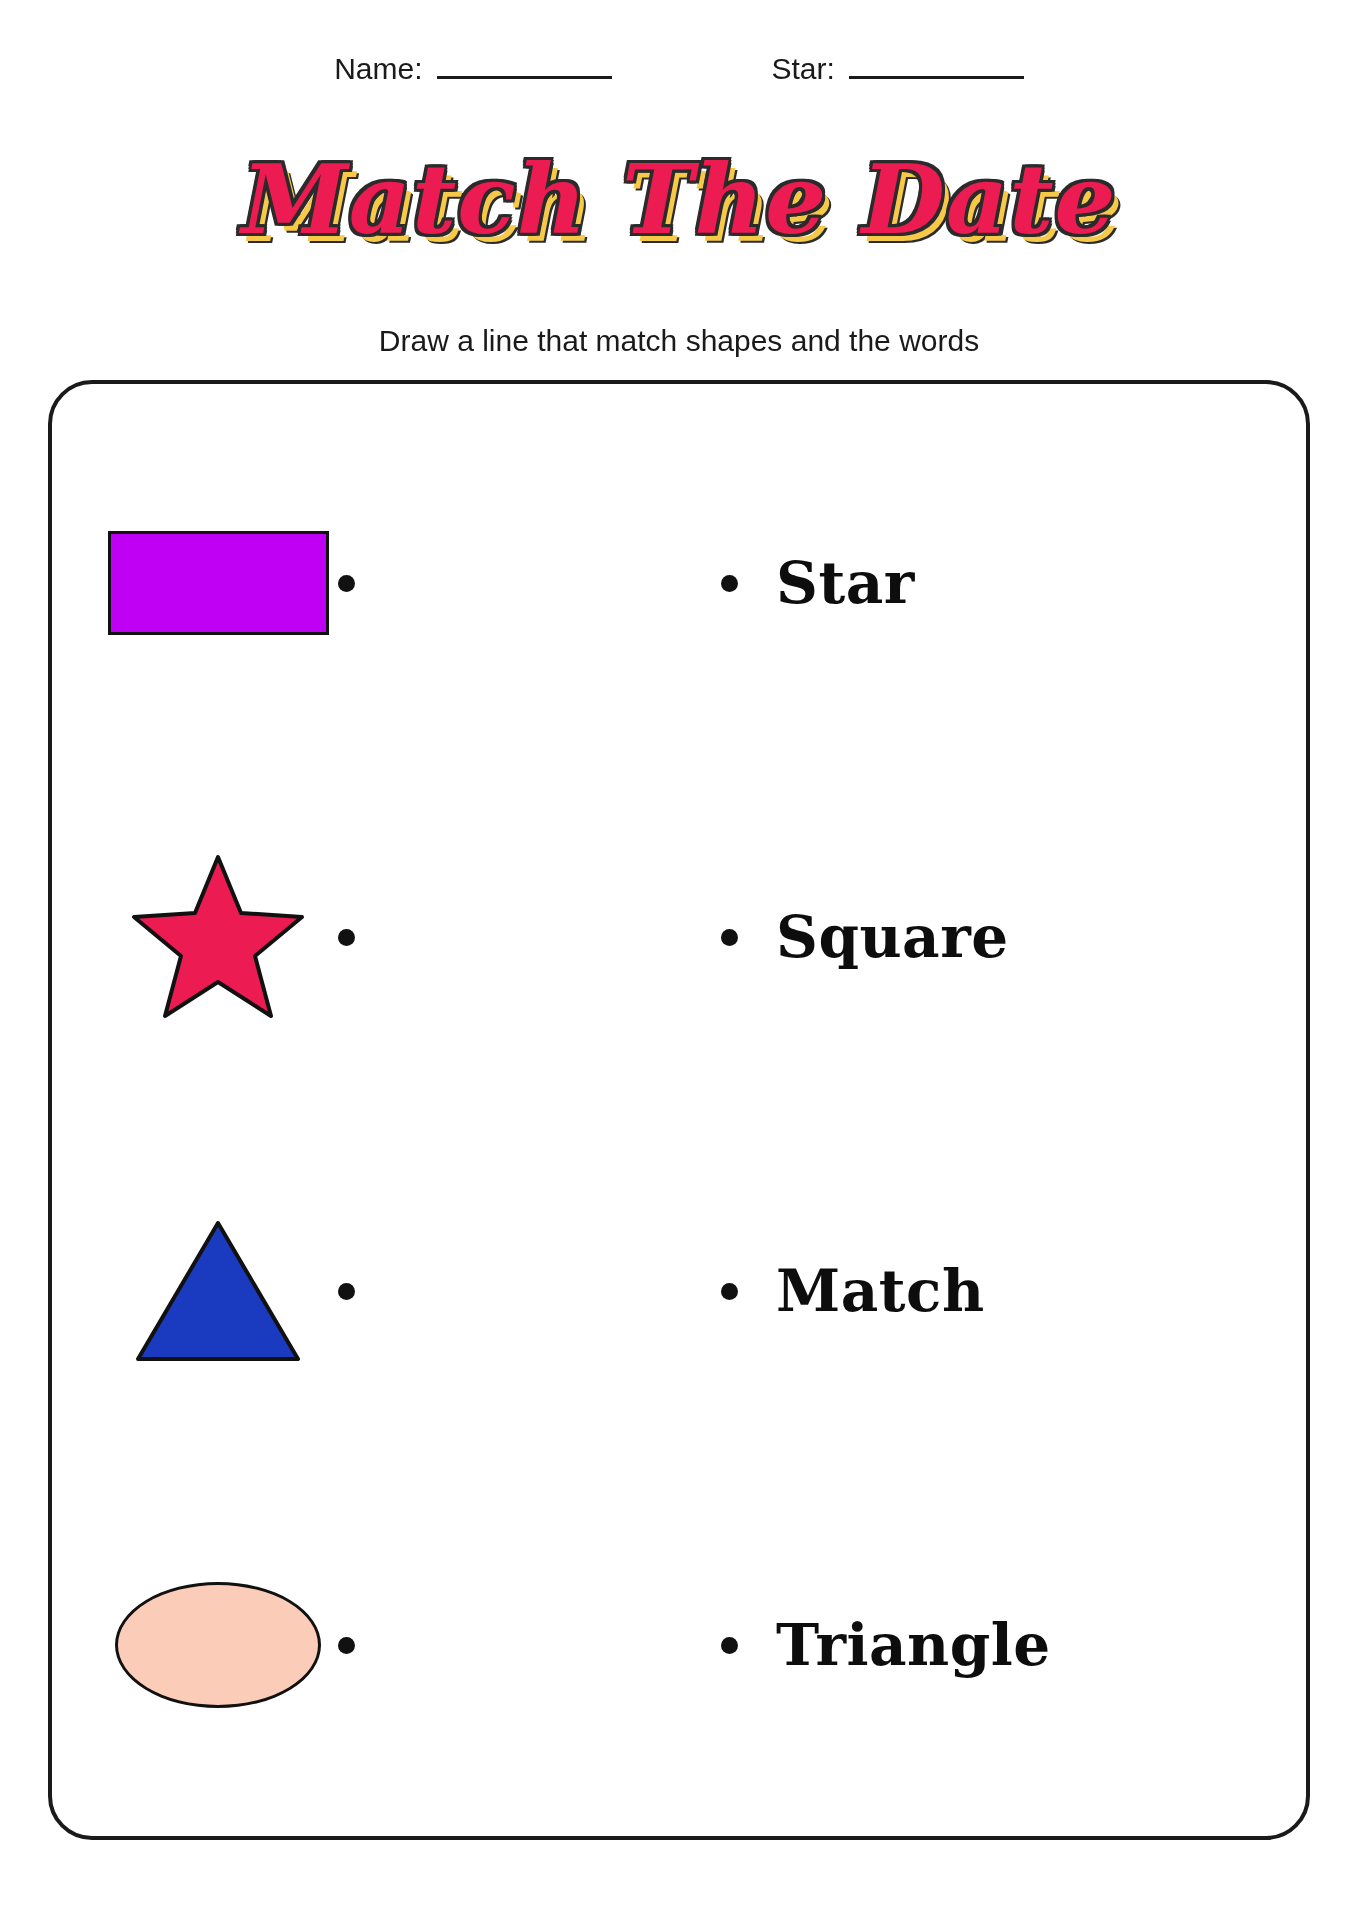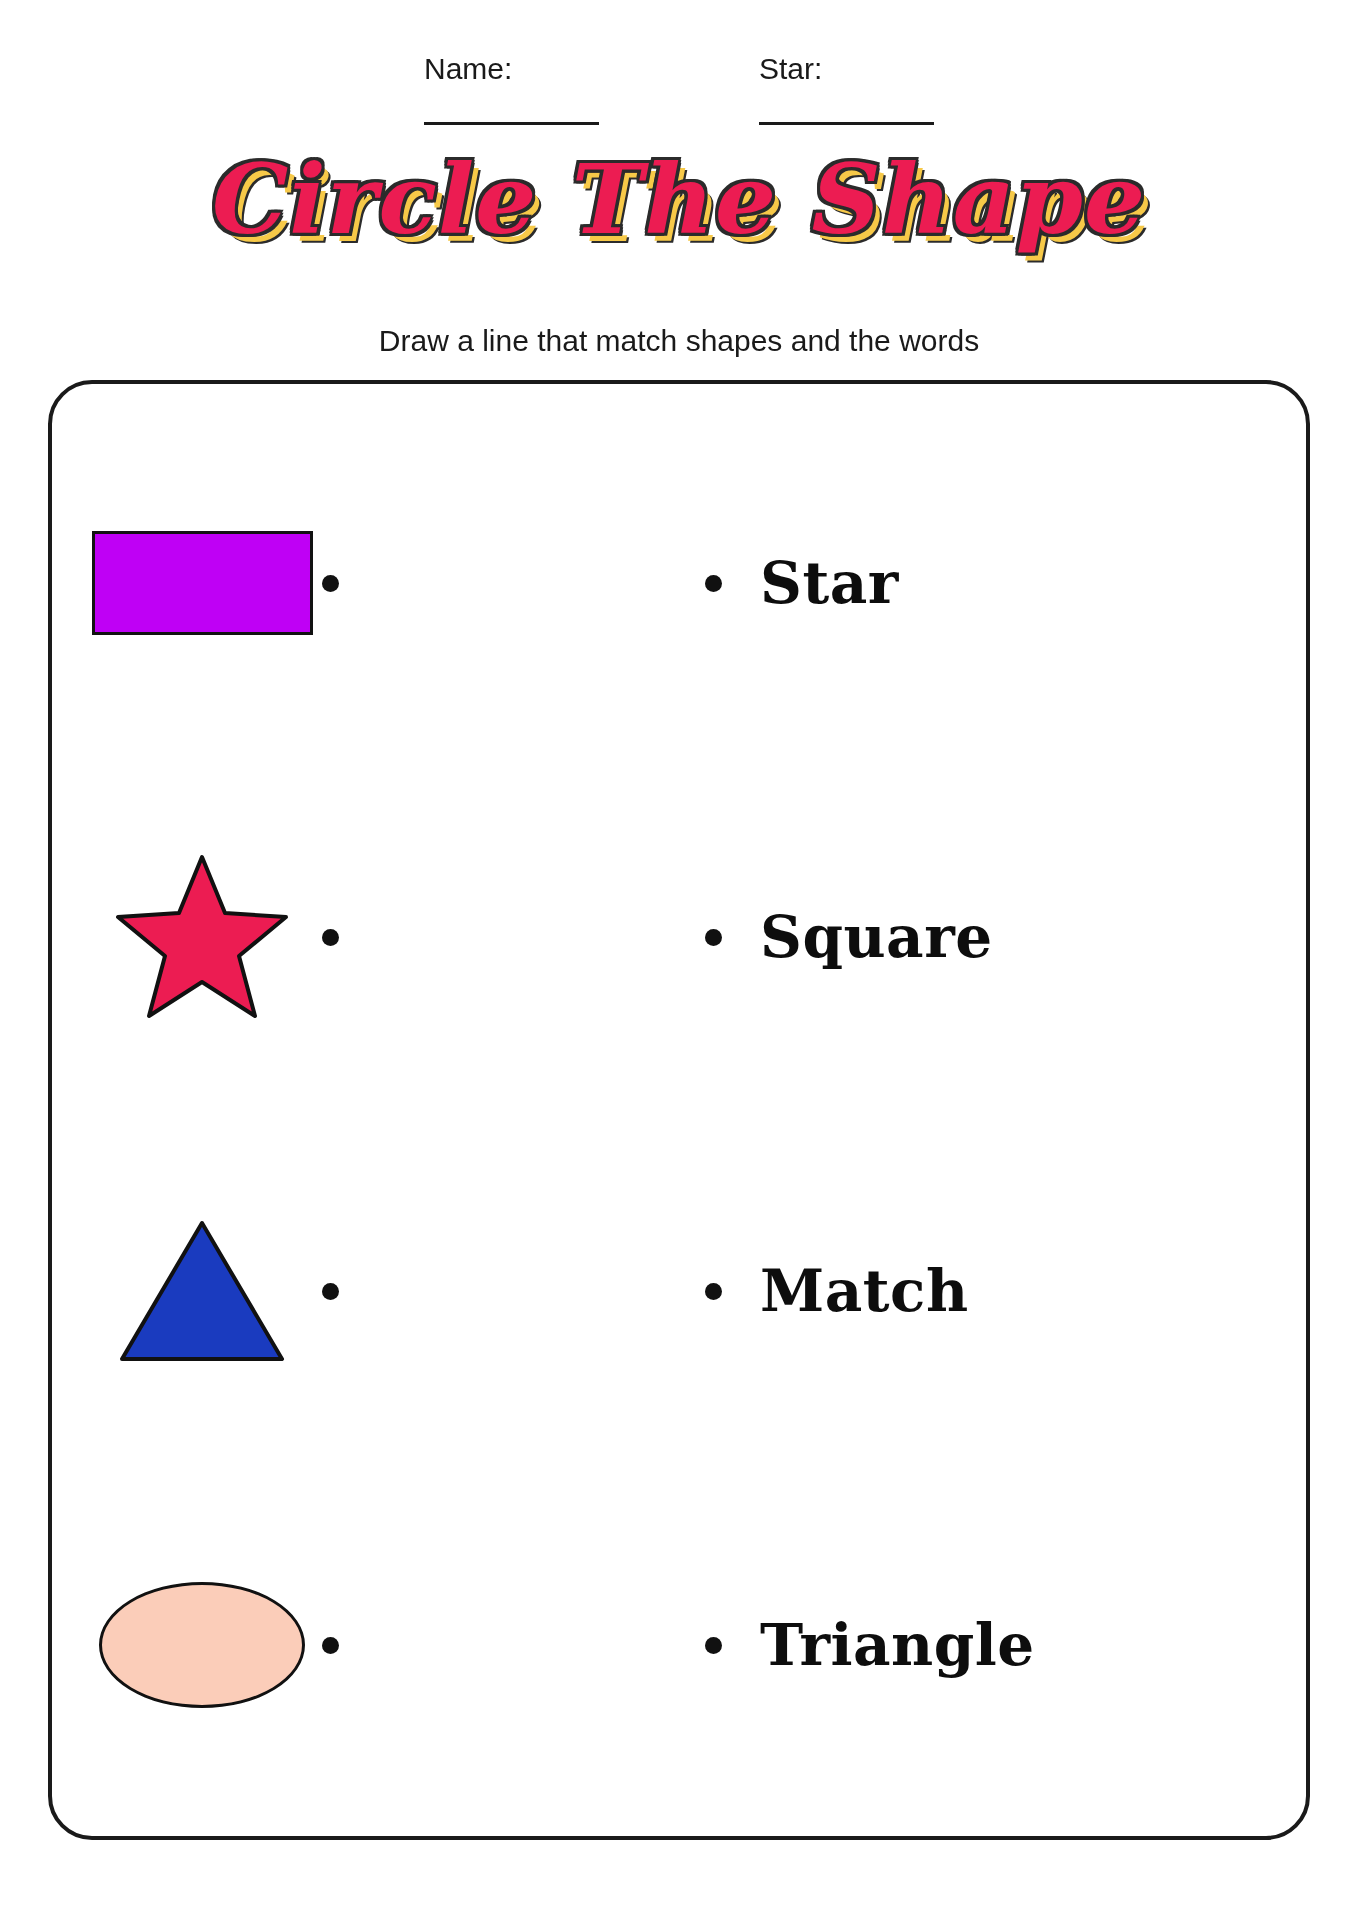--- a/index.html
+++ b/index.html
@@ -25,21 +25,20 @@
     display: flex;
     justify-content: center;
     gap: 160px;
     font-size: 30px;
     color: #1a1a1a;
   }
   .field {
     display: flex;
     align-items: baseline;
     gap: 14px;
-    flex-direction: column;
   }
   .field-label {
     font-family: "Liberation Sans", sans-serif;
     font-size: 30px;
   }
   .field-line {
     display: inline-block;
     width: 175px;
     border-bottom: 3px solid #1a1a1a;
     height: 22px;
@@ -97,21 +96,21 @@
     border-radius: 44px;
     box-sizing: border-box;
     background: #ffffff;
   }
 
   .rows {
     position: absolute;
     inset: 0;
     display: flex;
     flex-direction: column;
-    padding: 22px 0 14px 0;
+    padding: 22px 0 14px 16px;
     box-sizing: border-box;
   }
   .row {
     flex: 1 1 0;
     display: grid;
     grid-template-columns: 270px 130px 270px 1fr;
     align-items: center;
   }
 
   .shape-cell {
@@ -189,21 +188,21 @@
     <span class="field-label">Name:</span>
     <span class="field-line"></span>
   </div>
   <div class="field">
     <span class="field-label">Star:</span>
     <span class="field-line"></span>
   </div>
 </div>
 
 <div class="title-wrap">
-  <div class="title">Circle The Shape</div>
+  <div class="title">Match The Date</div>
 </div>
 
 <div class="subtitle">Draw a line that match shapes and the words</div>
 
 <div class="panel">
   <div class="rows">
 
     <div class="row">
       <div class="shape-cell">
         <div class="shape-rect"></div>

